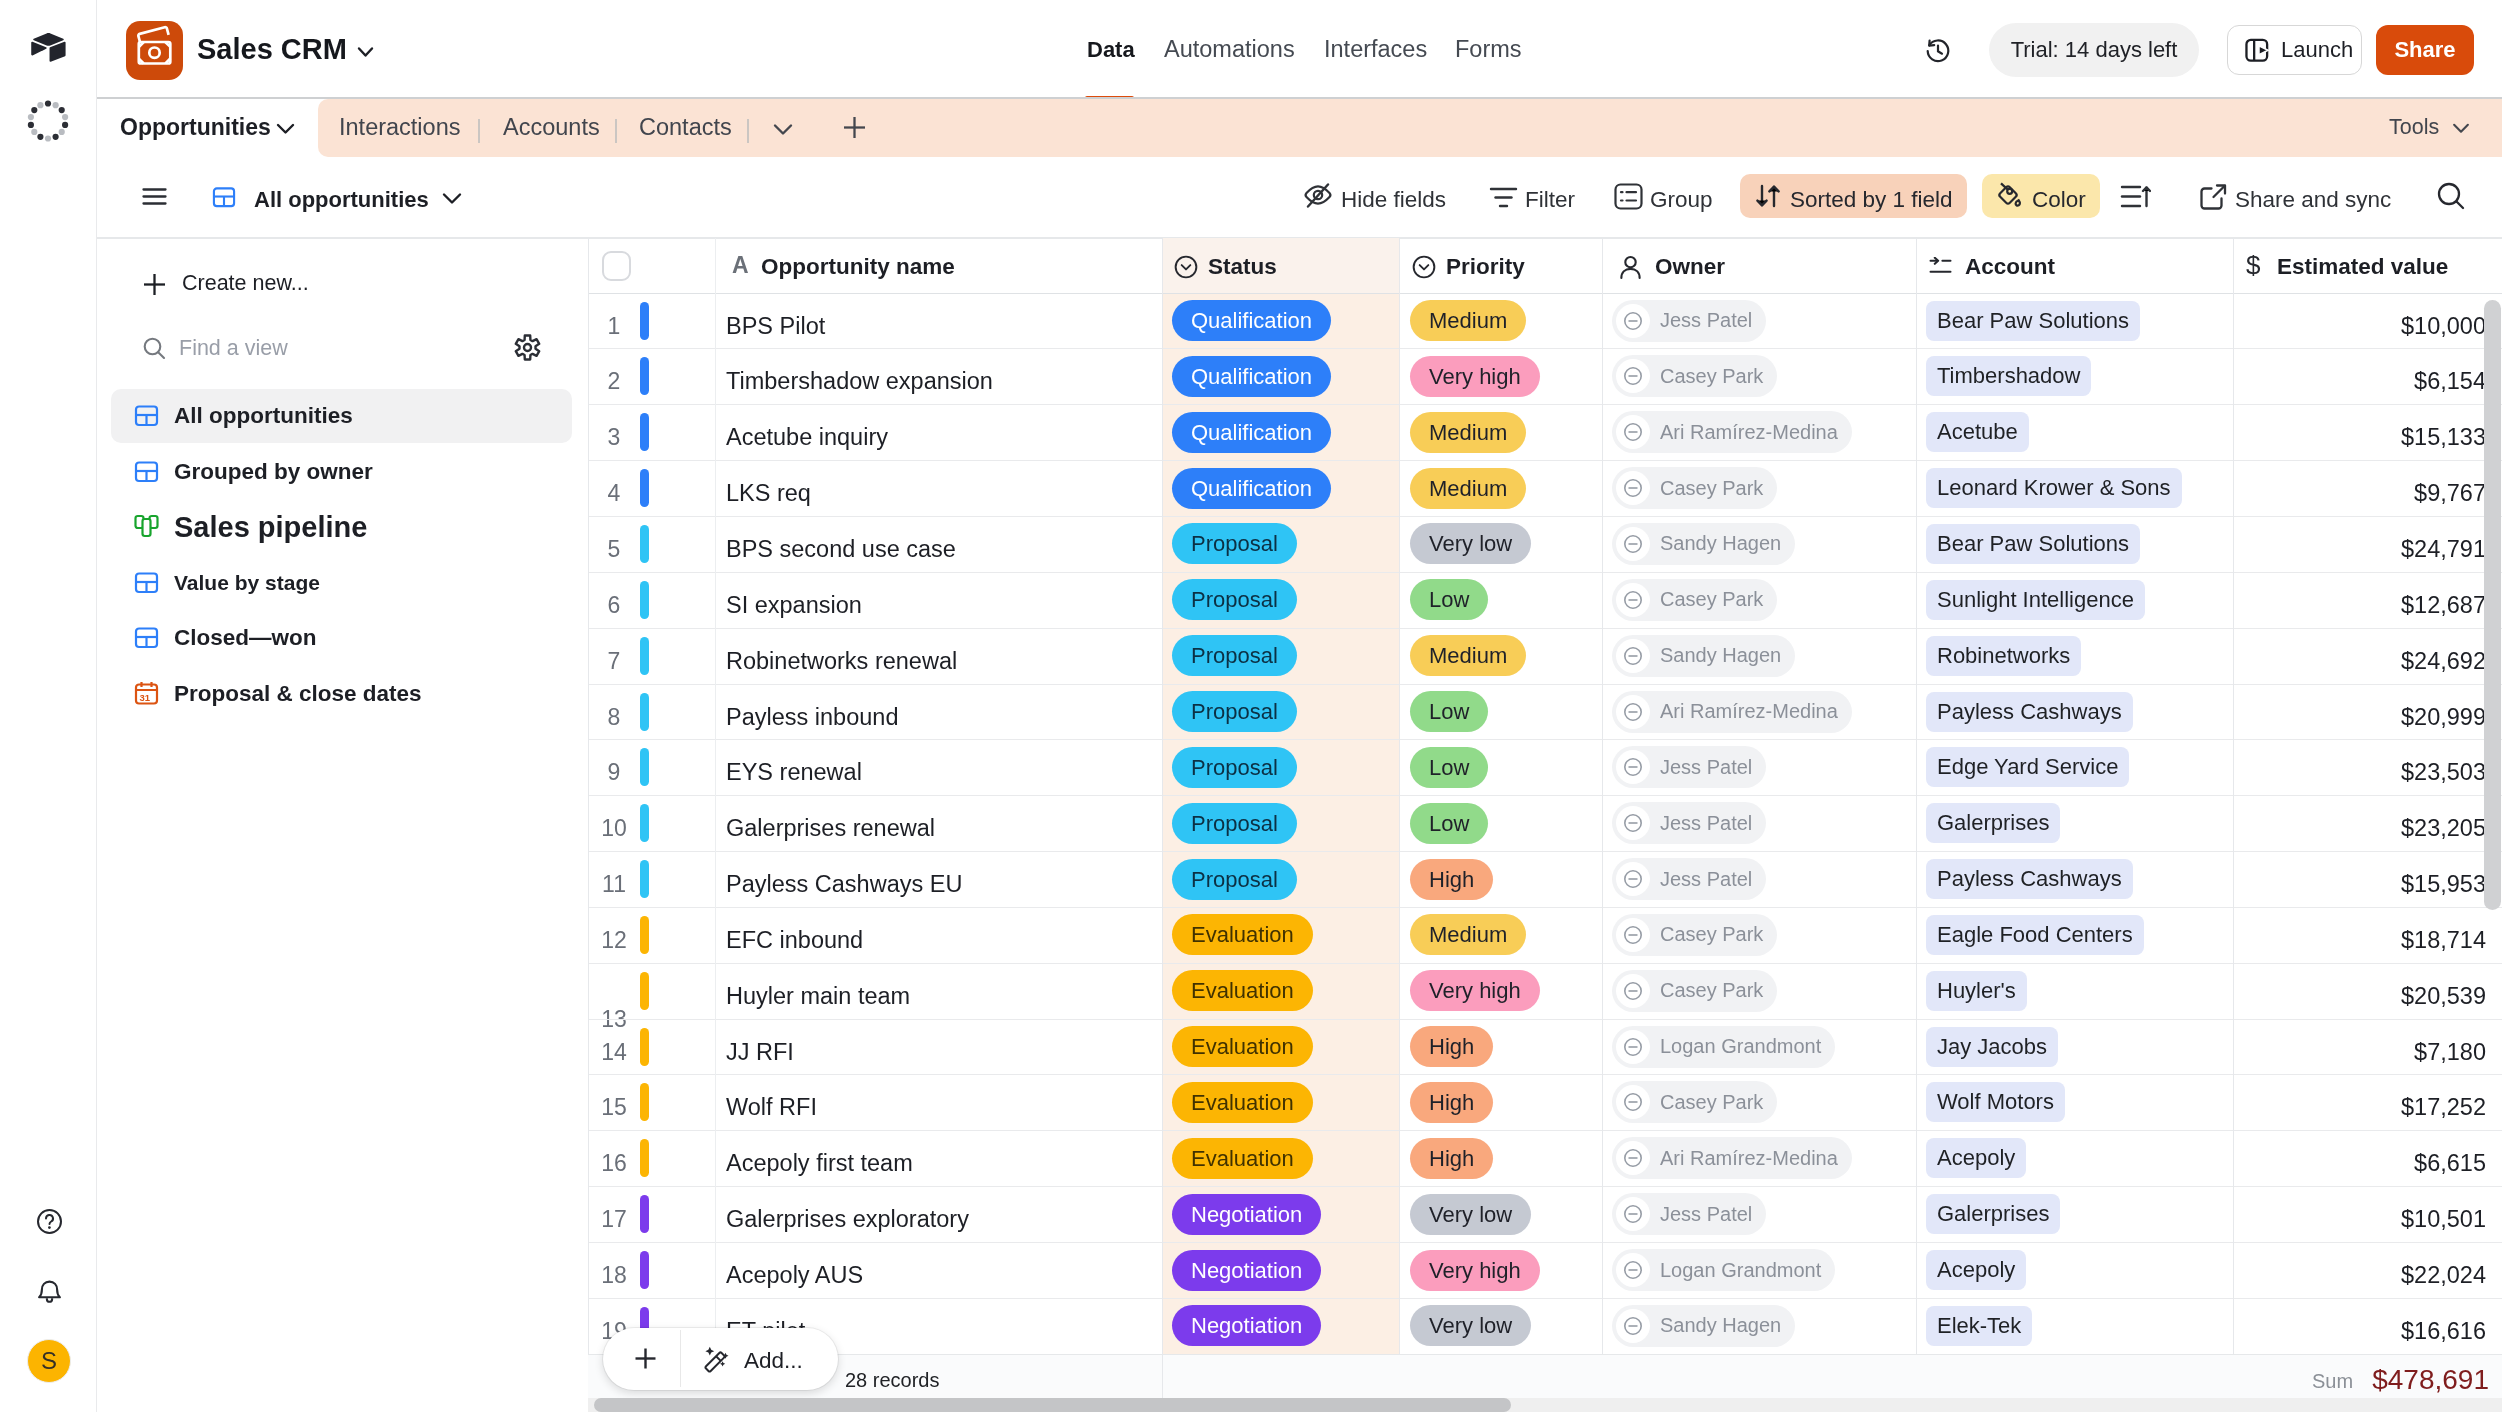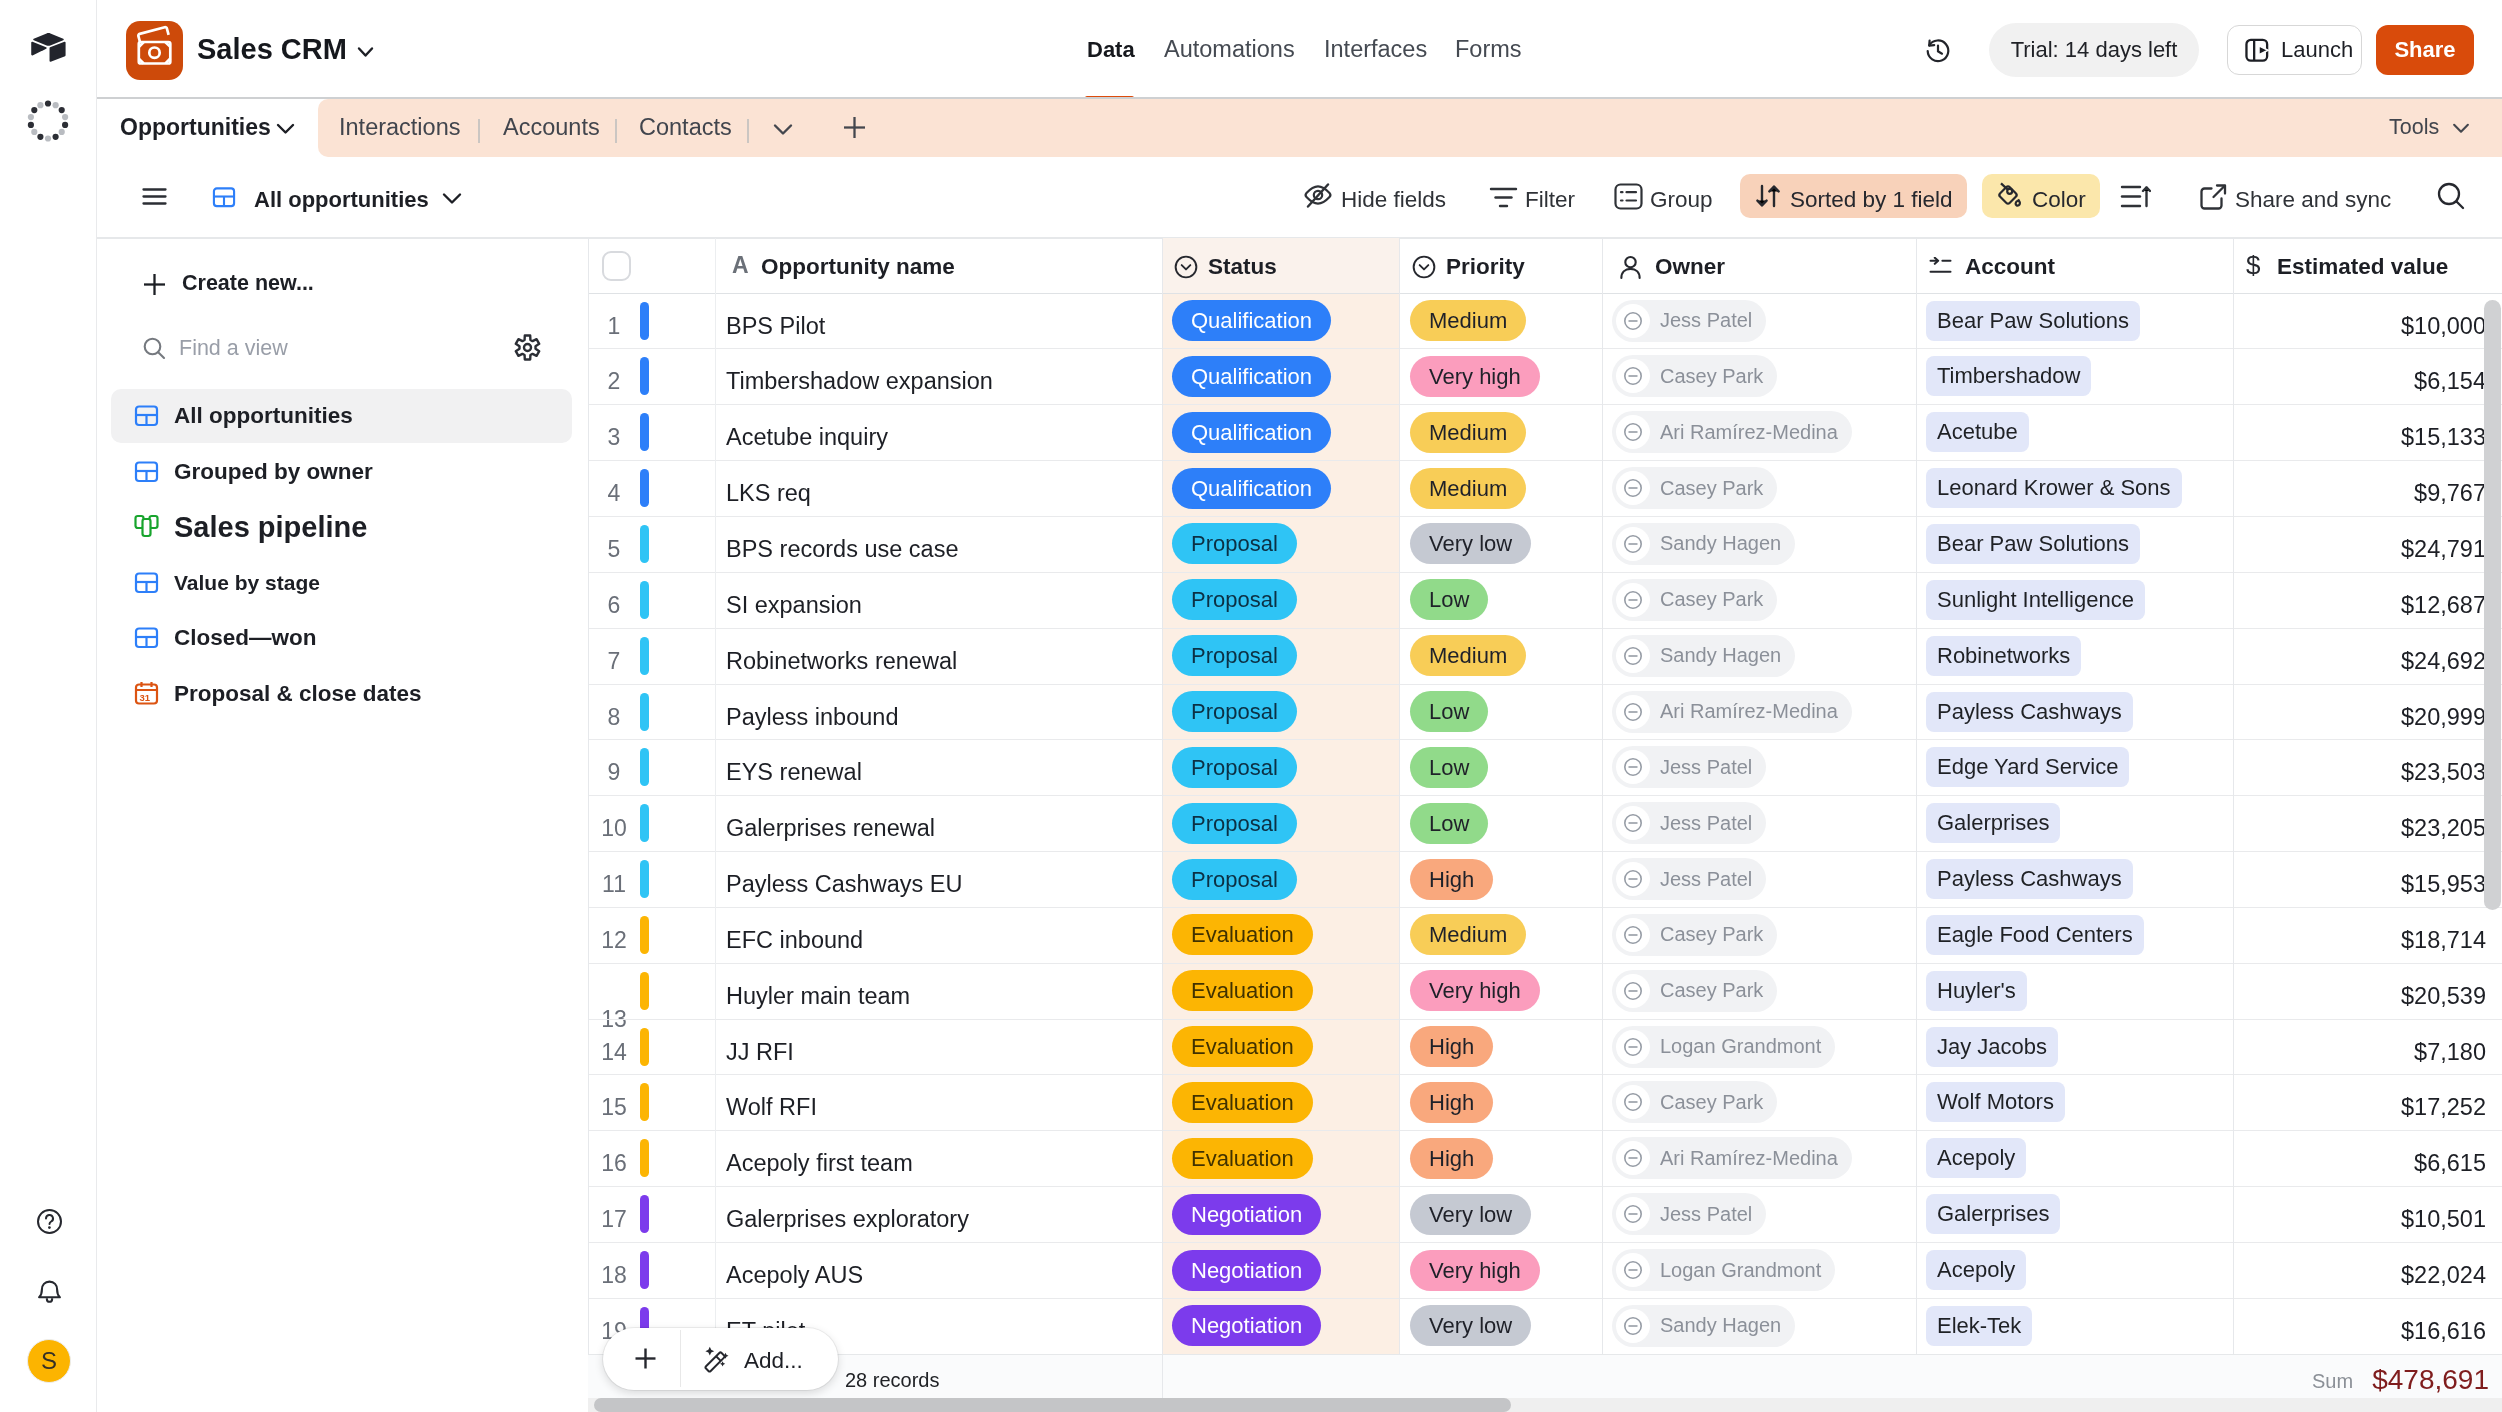--- a/index.html
+++ b/index.html
@@ -208,21 +208,21 @@
       <circle cx="12" cy="12" r="10" fill="none" stroke="#26282e" stroke-width="2.3"></circle>
       <line x1="19.5" y1="19.5" x2="26" y2="26" stroke="#26282e" stroke-width="2.3" stroke-linecap="round"></line>
     </svg>
 
 <div class="abs" style="left:97px;top:237px;width:2405px;height:1.5px;background:#e6e8ea"></div>
 
 <svg class="abs" style="left:142px;top:272px" width="25" height="25" viewBox="0 0 25 25">
       <line x1="12.5" y1="2" x2="12.5" y2="23" stroke="#1d1f25" stroke-width="2.3"></line>
       <line x1="2" y1="12.5" x2="23" y2="12.5" stroke="#1d1f25" stroke-width="2.3"></line>
     </svg>
-<div class="abs" style="left:182px;top:271px;font-size:21.5px;font-weight:700;color:#1d1f25">Create new...</div>
+<div class="abs" style="left:182px;top:271px;font-size:21.5px;font-weight:400;color:#1d1f25">Create new...</div>
 <svg class="abs" style="left:142px;top:336px" width="25" height="25" viewBox="0 0 25 25">
       <circle cx="10.5" cy="10.5" r="7.8" fill="none" stroke="#75797f" stroke-width="2.1"></circle>
       <line x1="16.2" y1="16.2" x2="22" y2="22" stroke="#75797f" stroke-width="2.1" stroke-linecap="round"></line>
     </svg>
 <div class="abs" style="left:179px;top:336px;font-size:21.5px;color:#999ea8">Find a view</div>
 <svg class="abs" style="left:514px;top:334px" width="27" height="27" viewBox="0 0 26 26">
       <path d="M10.2 5.7 L10.4 1.5 L15.6 1.5 L15.8 5.7 L17.9 6.9 L17.9 6.9 L21.7 5.0 L24.3 9.5 L20.7 11.8 L20.7 14.2 L20.7 14.2 L24.3 16.5 L21.7 21.0 L17.9 19.1 L15.8 20.3 L15.8 20.3 L15.6 24.5 L10.4 24.5 L10.2 20.3 L8.1 19.1 L8.1 19.1 L4.3 21.0 L1.7 16.5 L5.3 14.2 L5.3 11.8 L5.3 11.8 L1.7 9.5 L4.3 5.0 L8.1 6.9 L10.2 5.7 Z" fill="none" stroke="#2b2e35" stroke-width="2.3" stroke-linejoin="round"></path>
       <circle cx="13" cy="13" r="3.4" fill="none" stroke="#2b2e35" stroke-width="2.3"></circle>
     </svg>
 <div style="position:absolute;left:111px;top:389.0px;width:461px;height:54px;background:#f1f1f2;border-radius:10px;">
@@ -369,21 +369,21 @@
           <circle cx="11" cy="11" r="8.2" fill="none" stroke="#979da6" stroke-width="1.6"></circle>
           <line x1="6.5" y1="11" x2="15.5" y2="11" stroke="#979da6" stroke-width="1.6"></line>
         </svg>
       </span>
       <span class="oname">Casey Park</span>
     </div>
   <div class="acctchip" style="top:468.1px">Leonard Krower &amp; Sons</div>
   <div class="estval" style="top:460.1px">$9,767</div>
   <div class="rownum" style="top:515.9px">5</div>
   <div class="cbar" style="top:524.9px;background:#2fc4f5"></div>
-  <div class="nametxt" style="top:515.9px">BPS records use case</div>
+  <div class="nametxt" style="top:515.9px">BPS second use case</div>
   <div class="pill" style="left:1172px;top:523.4px;background:#2fc4f5;color:#0c3044">Proposal</div>
   <div class="pill" style="left:1410px;top:523.4px;background:#c5c9d2;color:#1f2129">Very low</div>
   <div class="ownerchip" style="top:522.9px">
       <span class="ocirc">
         <svg width="22" height="22" viewBox="0 0 22 22">
           <circle cx="11" cy="11" r="8.2" fill="none" stroke="#979da6" stroke-width="1.6"></circle>
           <line x1="6.5" y1="11" x2="15.5" y2="11" stroke="#979da6" stroke-width="1.6"></line>
         </svg>
       </span>
       <span class="oname">Sandy Hagen</span>

